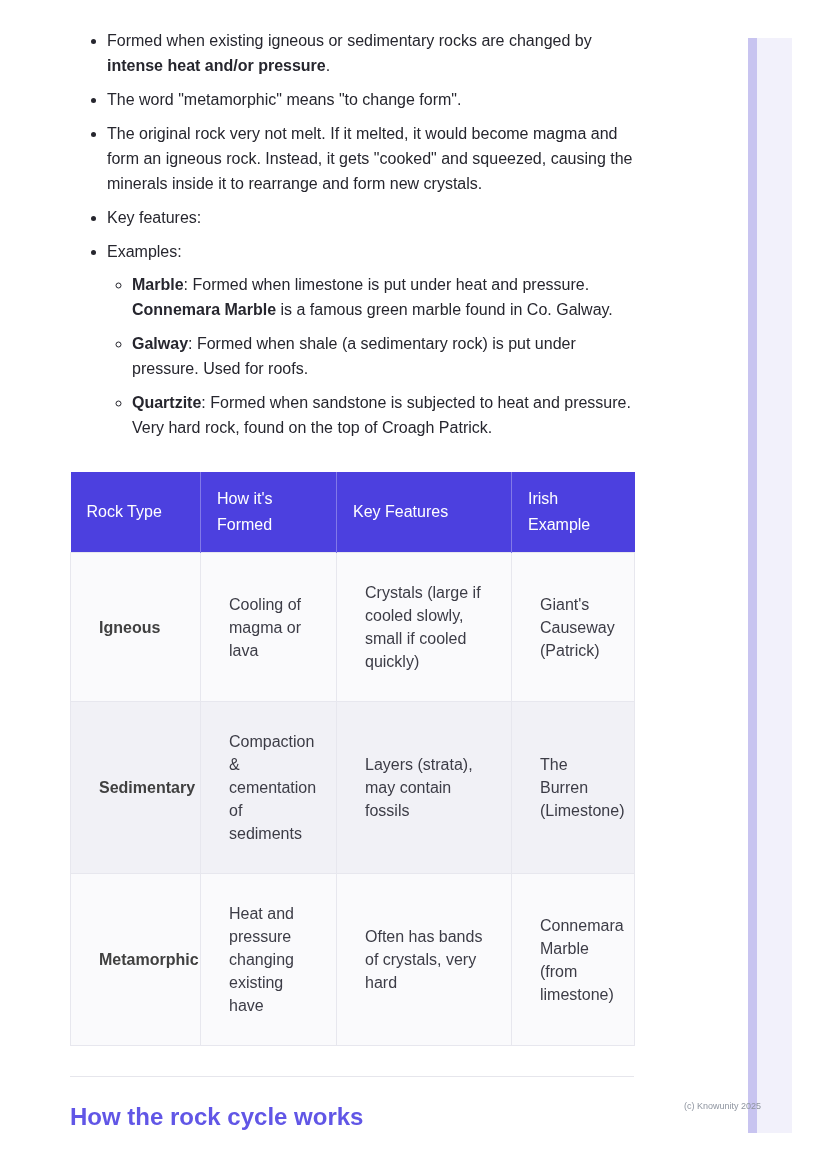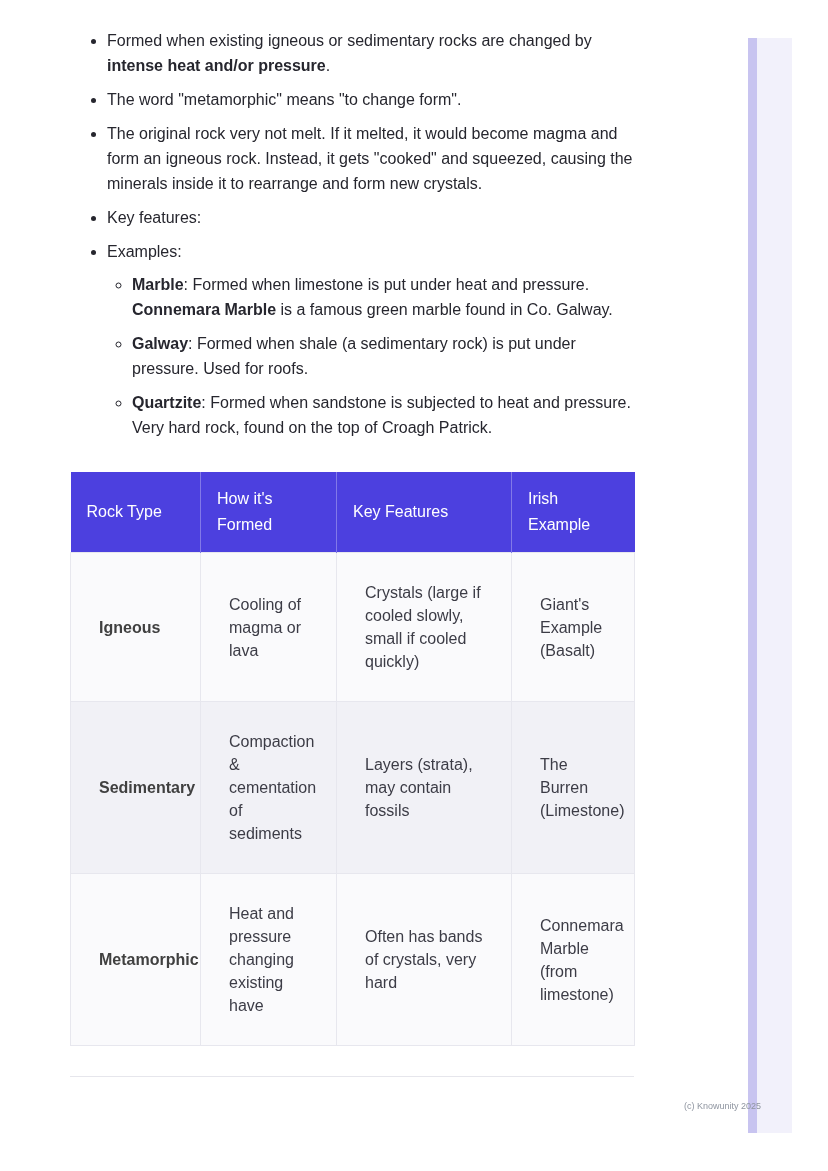--- a/index.html
+++ b/index.html
@@ -138,35 +138,36 @@
         <th>How it's Formed</th>
         <th>Key Features</th>
         <th>Irish Example</th>
       </tr>
     </thead>
     <tbody>
       <tr>
         <td class="rock">Igneous</td>
         <td>Cooling of magma or lava</td>
         <td>Crystals (large if cooled slowly, small if cooled quickly)</td>
-        <td>Giant's Example (Basalt)</td>
+        <td>Giant's Causeway (Patrick)</td>
       </tr>
       <tr>
         <td class="rock">Sedimentary</td>
         <td>Compaction &amp; cementation of sediments</td>
         <td>Layers (strata), may contain fossils</td>
         <td>The Burren (Limestone)</td>
       </tr>
       <tr>
         <td class="rock">Metamorphic</td>
         <td>Heat and pressure changing existing have</td>
         <td>Often has bands of crystals, very hard</td>
         <td>Connemara Marble (from limestone)</td>
       </tr>
     </tbody>
   </table>
 
   <hr class="divider">
 
+  <h2 class="sec-title2">How the rock cycle works</h2>
 
 </div>
 
 <div class="footer-note">(c) Knowunity 2025</div>
 
 </body></html>

